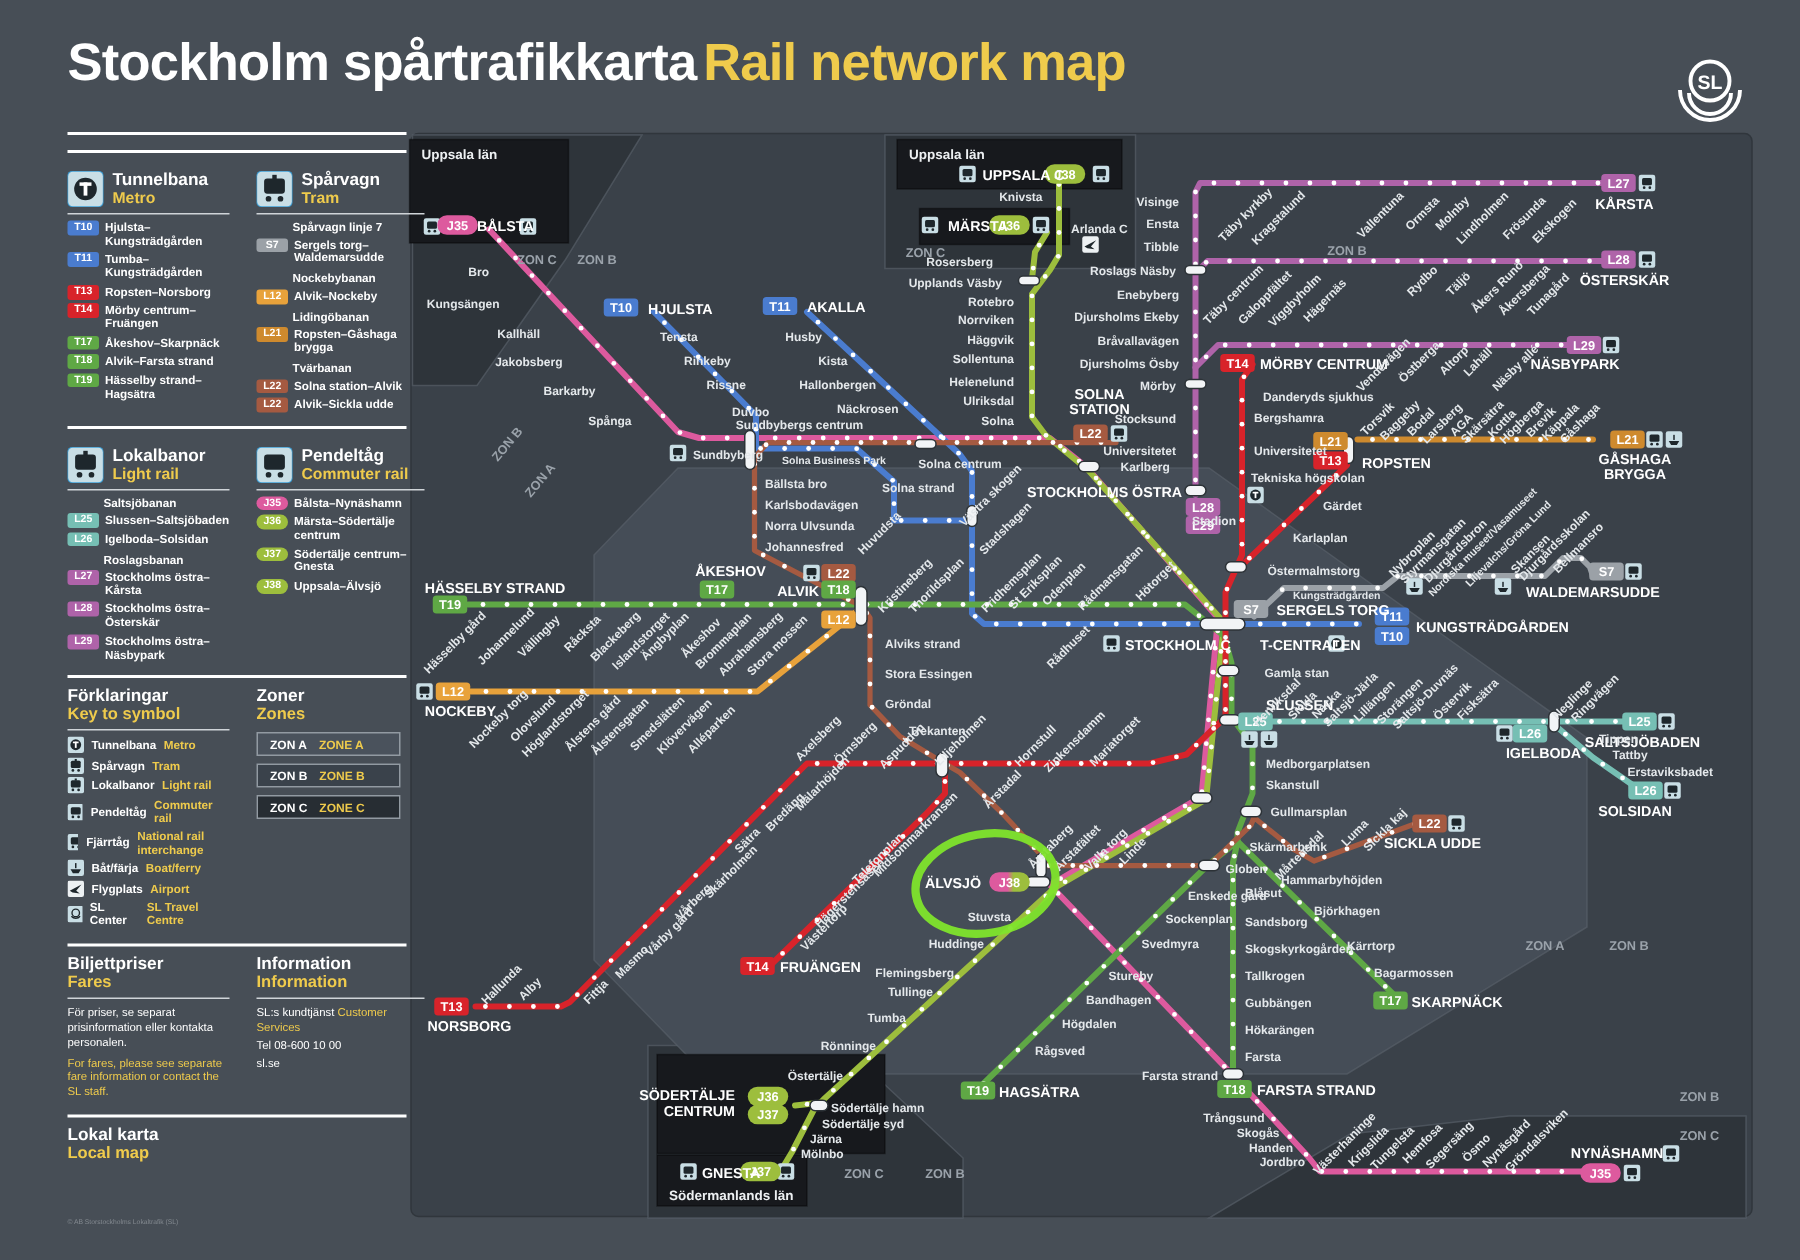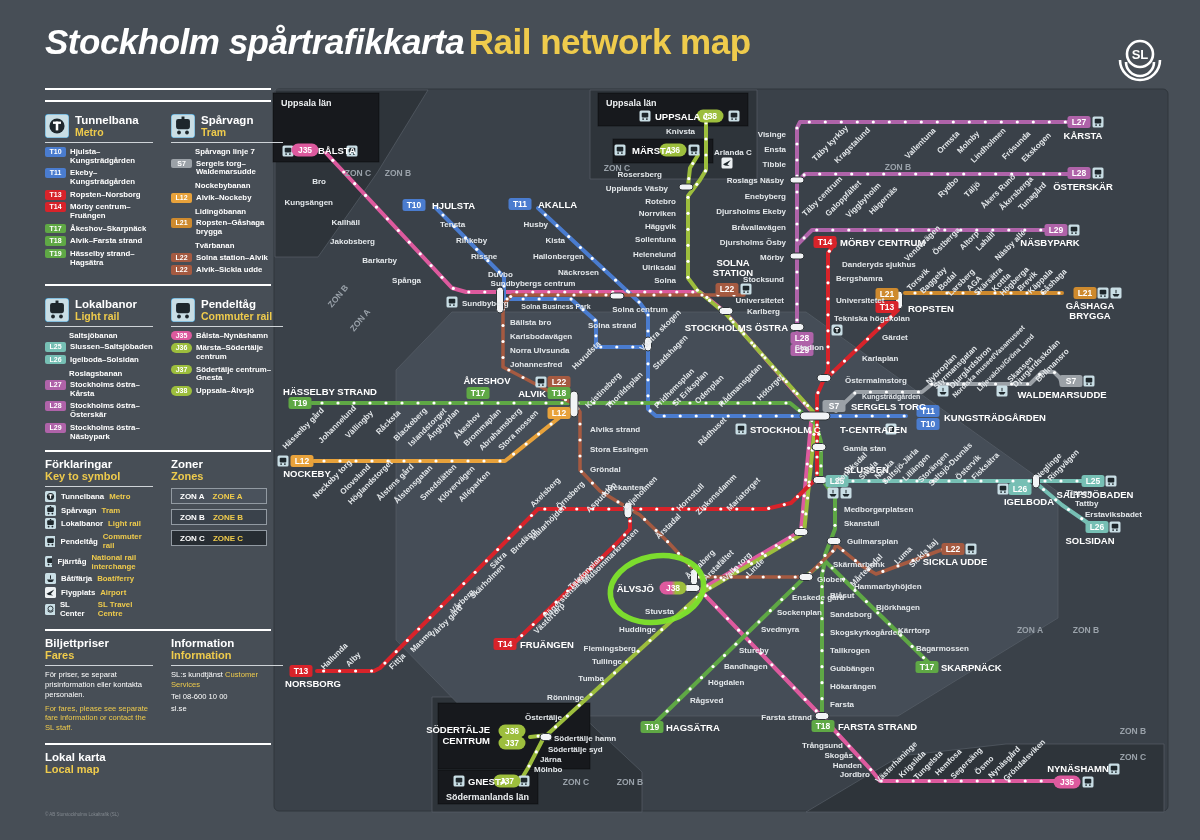--- a/index.html
+++ b/index.html
@@ -1,20 +1,20 @@
 <!DOCTYPE html>
 <html><head>
 <meta charset="utf-8">
 <style>
   html,body{margin:0;padding:0;background:#474E56;}
   .page{position:relative;width:1200px;height:840px;background:#474E56;overflow:hidden;
         font-family:"Liberation Sans",sans-serif;color:#fff;}
   
   .hdr{position:absolute;left:45px;top:22px;width:1100px;}
-  .hdr .sv{font-size:35px;font-weight:bold;color:#FFFFFF;letter-spacing:-.5px;font-style:italic;}
+  .hdr .sv{font-size:35px;font-weight:bold;color:#FFFFFF;letter-spacing:-.5px;}
   .hdr .en{font-size:35px;font-weight:bold;color:#EFCB4C;letter-spacing:-.5px;}
   .sl-logo{position:absolute;right:28px;top:30px;width:64px;height:64px;}
   
   .sb{position:absolute;left:45px;top:88px;width:226px;font-size:9px;}
   .rule{border:0;border-top:2px solid #fff;margin:0 0 6px 0;}
   .rule2{border:0;border-top:1px solid #cfd4d8;margin:4px 0;}
   .intro .sv{font-size:12.5px;font-weight:bold;color:#fff;line-height:1.25;}
   .intro .en{font-size:12.5px;font-weight:bold;color:#EFCB4C;line-height:1.25;}
   .grid2{display:grid;grid-template-columns:108px 112px;column-gap:18px;}
   .mode-h{display:flex;align-items:center;gap:6px;margin:6px 0 4px 0;}
@@ -1277,21 +1277,21 @@
               <span class="en">Metro</span>
             </span>
           </div>
           <hr class="rule2">
           <div class="lrow">
             <span class="bdg" style="background: rgb(74, 124, 207);">T10</span>
             <span class="lbl">Hjulsta–Kungsträdgården</span>
           </div>
           <div class="lrow">
             <span class="bdg" style="background: rgb(74, 124, 207);">T11</span>
-            <span class="lbl">Ekeby–Kungsträdgården</span>
+            <span class="lbl">Tumba–Kungsträdgården</span>
           </div>
           <div class="lrow">
             <span class="bdg" style="background: rgb(216, 35, 42);">T13</span>
             <span class="lbl">Ropsten–Norsborg</span>
           </div>
           <div class="lrow">
             <span class="bdg" style="background: rgb(216, 35, 42);">T14</span>
             <span class="lbl">Mörby centrum–Fruängen</span>
           </div>
           <div class="lrow">

